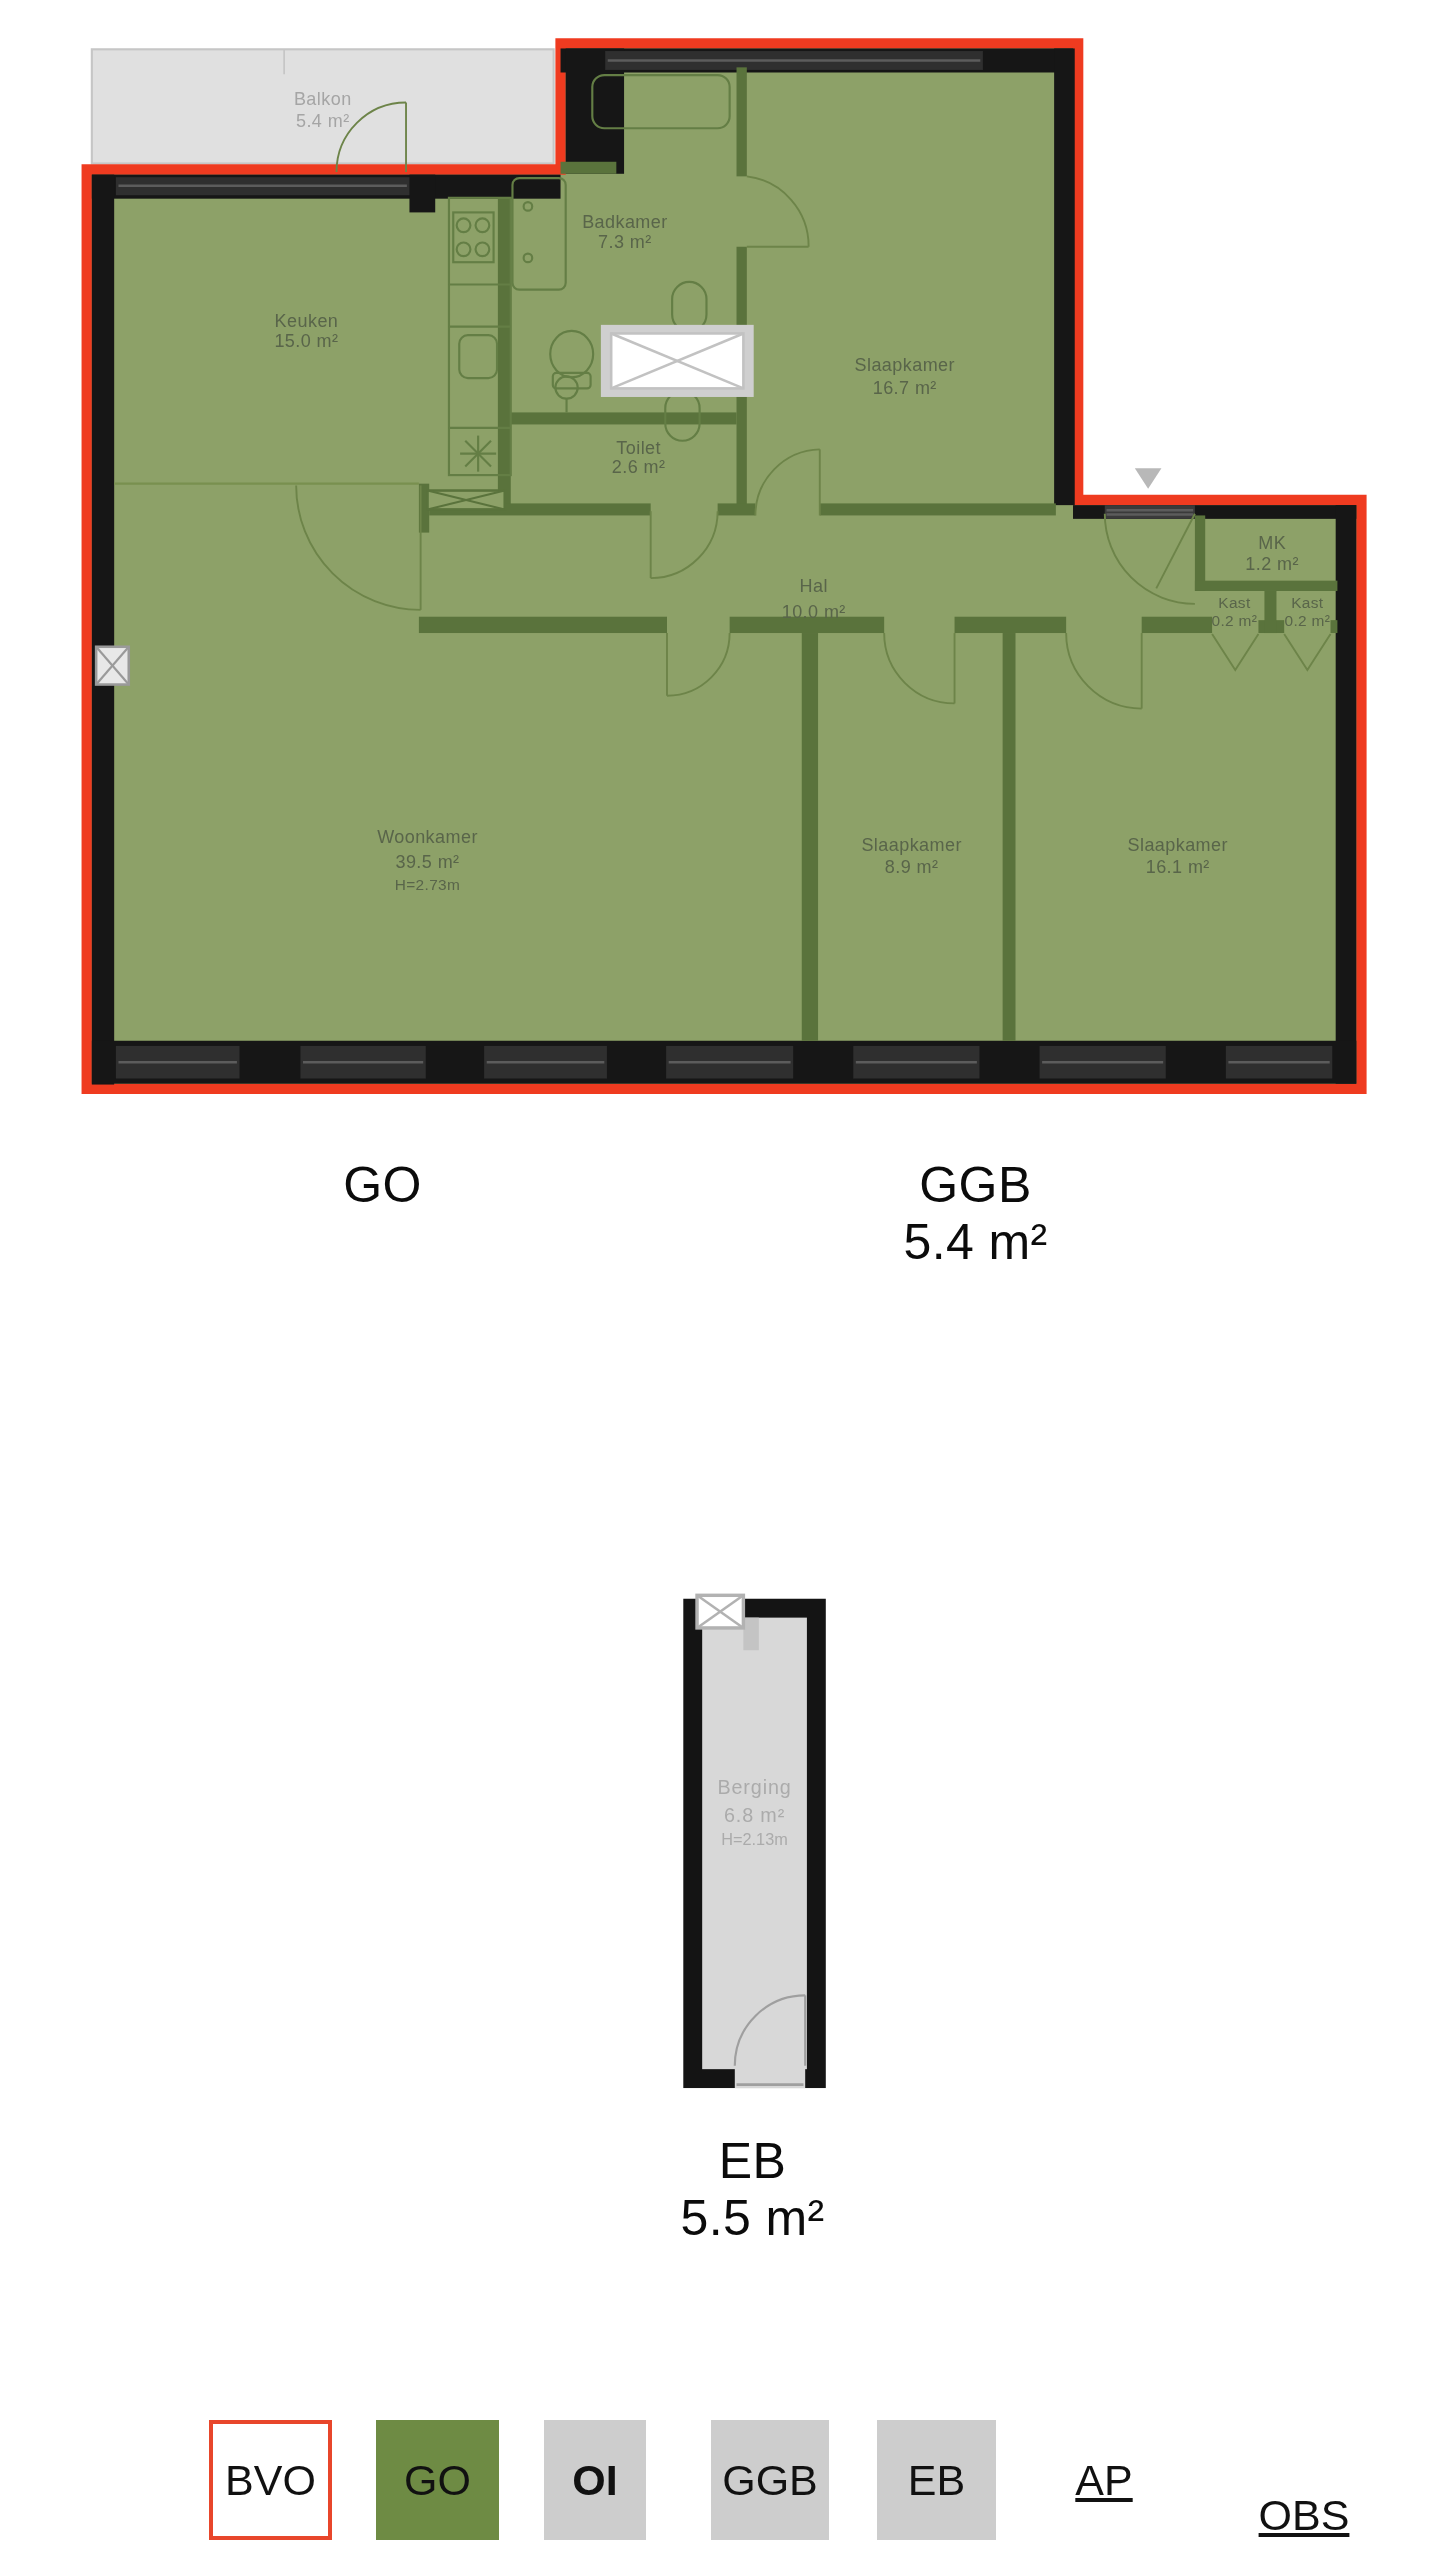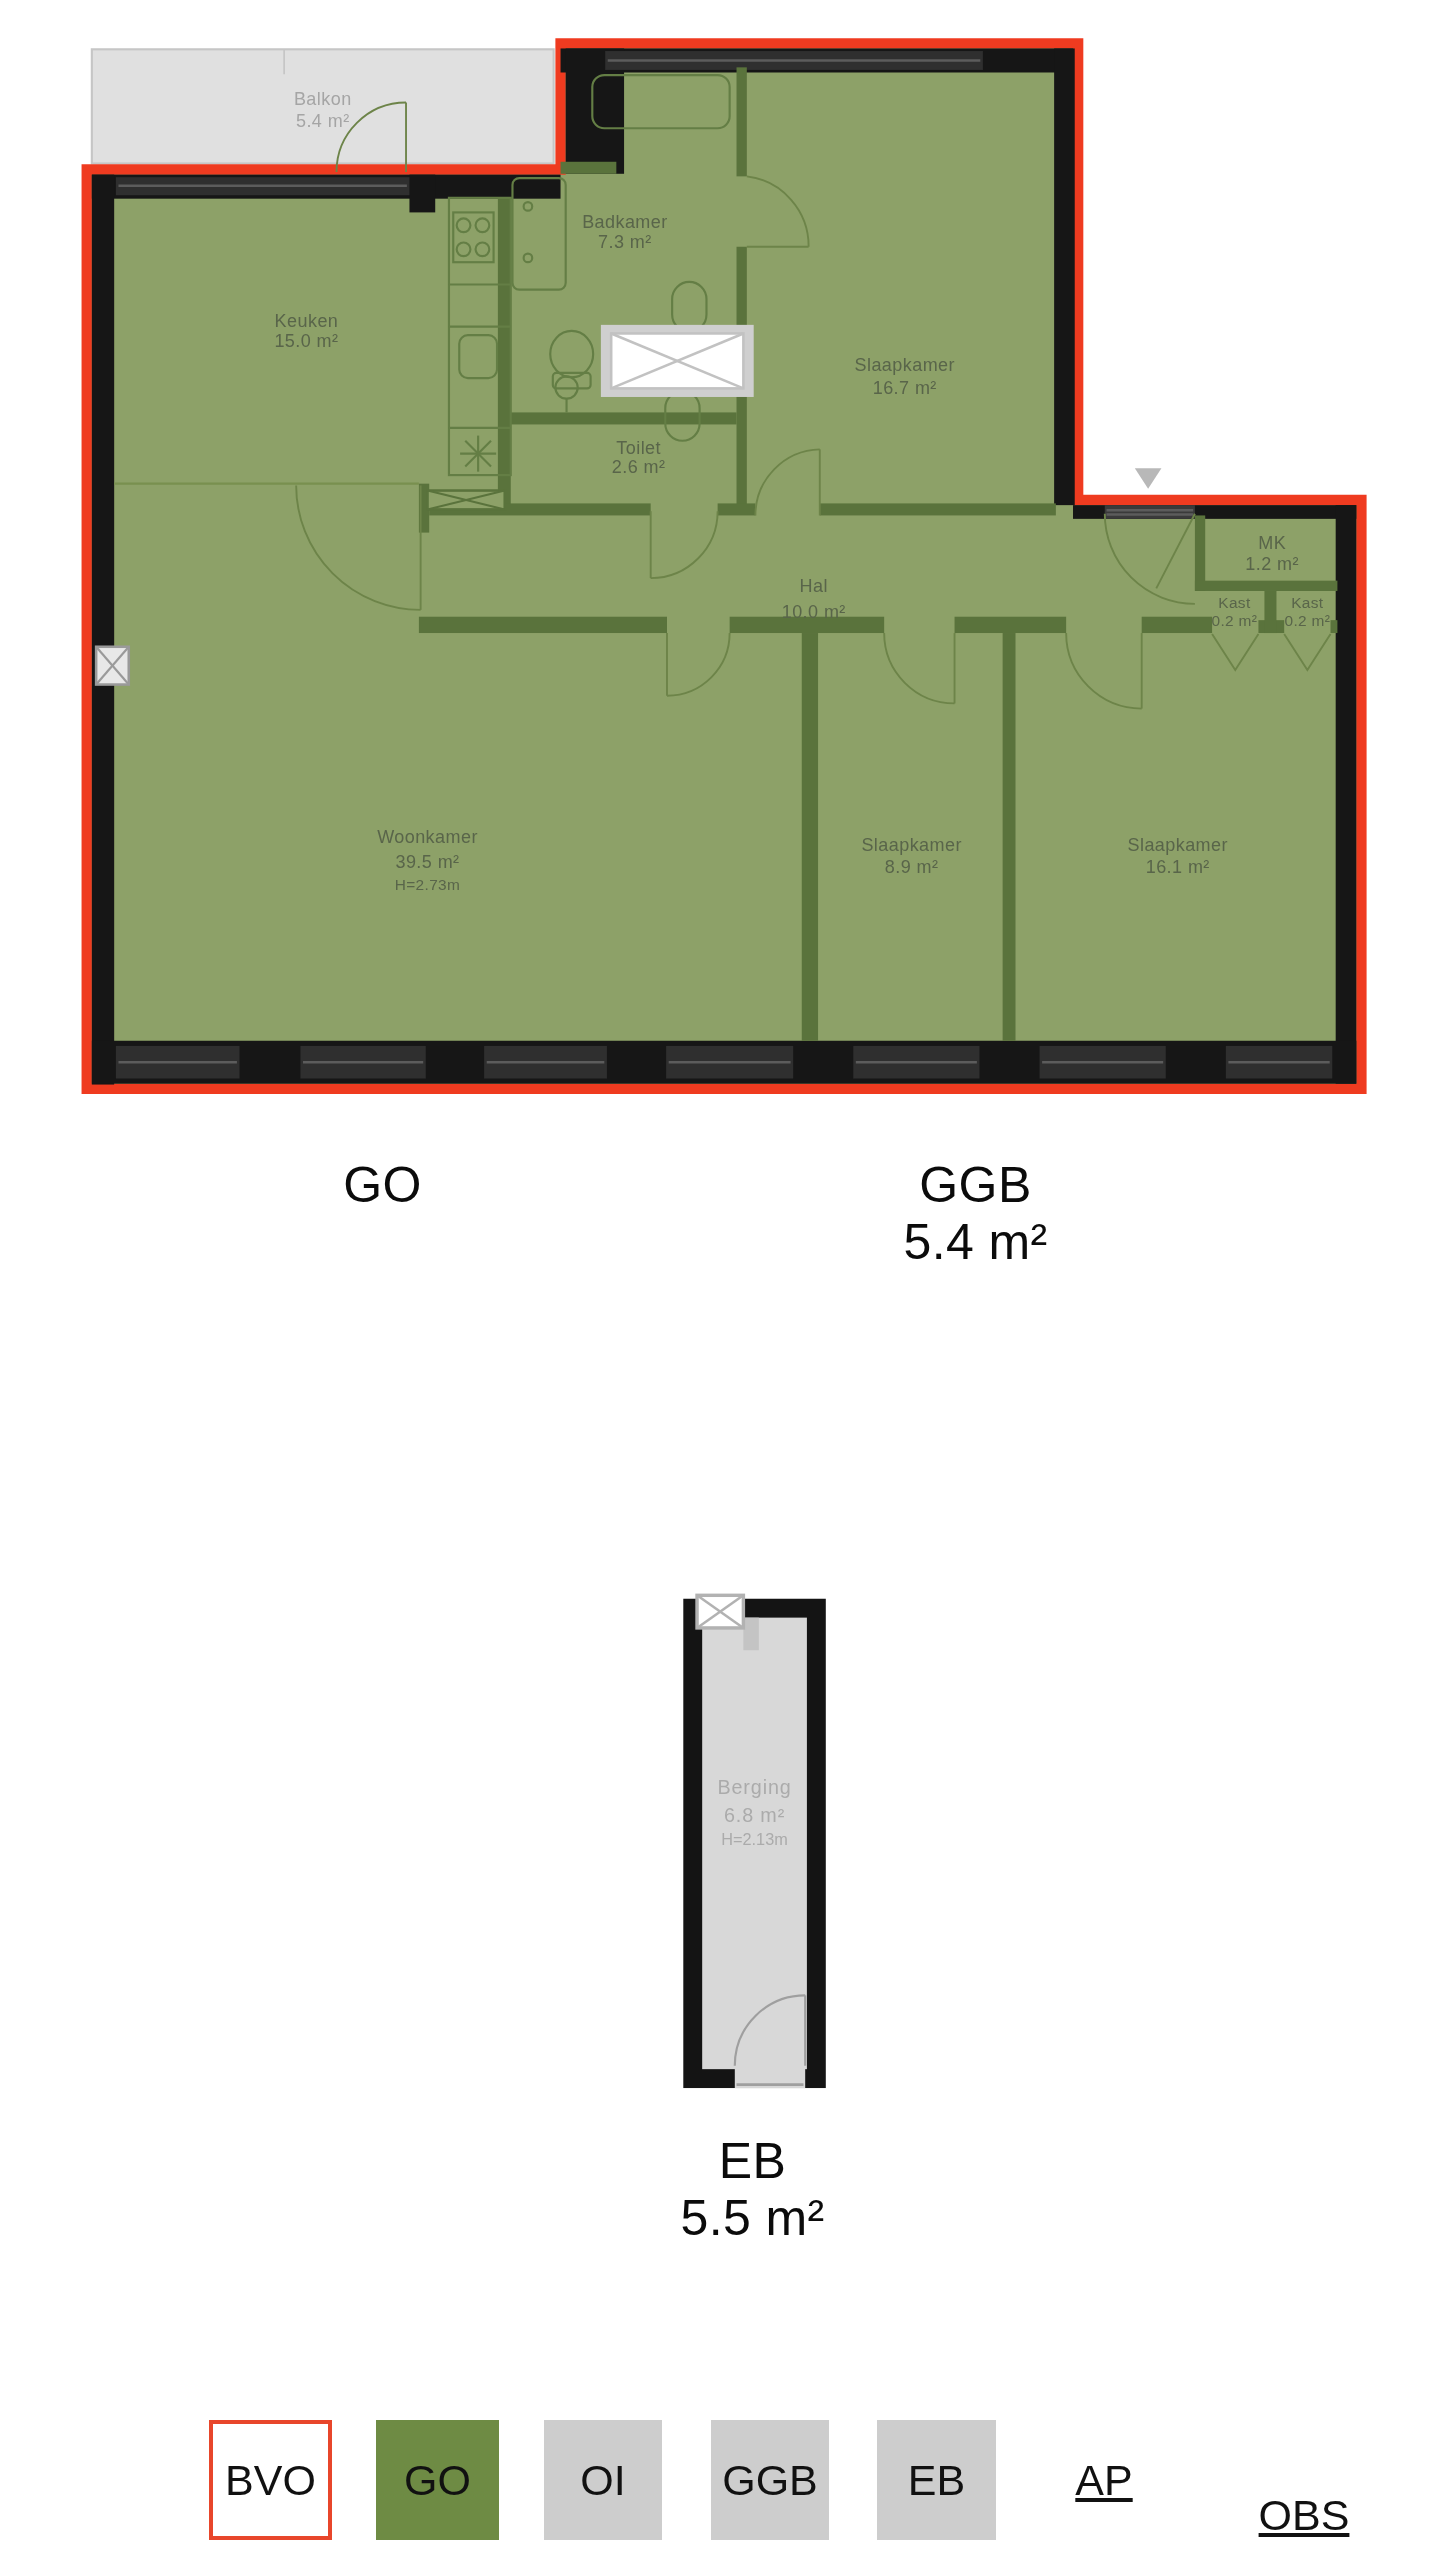--- a/index.html
+++ b/index.html
@@ -240,21 +240,21 @@
     <div>5.5 m²</div>
   </div>
 
   <div class="legend">
     <div class="lg-item sw-outline" style="left:209px;width:123px;">
       <span>BVO</span>
     </div>
     <div class="lg-item sw-green" style="left:376px;width:123px;">
       <span>GO</span>
     </div>
-    <div class="lg-item sw-gray" style="left:544px;width:118px;">
+    <div class="lg-item sw-gray" style="left:544px;width:102px;font-weight:bold;">
       <span>OI</span>
     </div>
     <div class="lg-item sw-gray" style="left:711px;width:118px;">
       <span>GGB</span>
     </div>
     <div class="lg-item sw-gray" style="left:877px;width:119px;">
       <span>EB</span>
     </div>
     <div class="lg-item sw-none" style="left:1044px;width:120px;">
       <span>AP</span>

